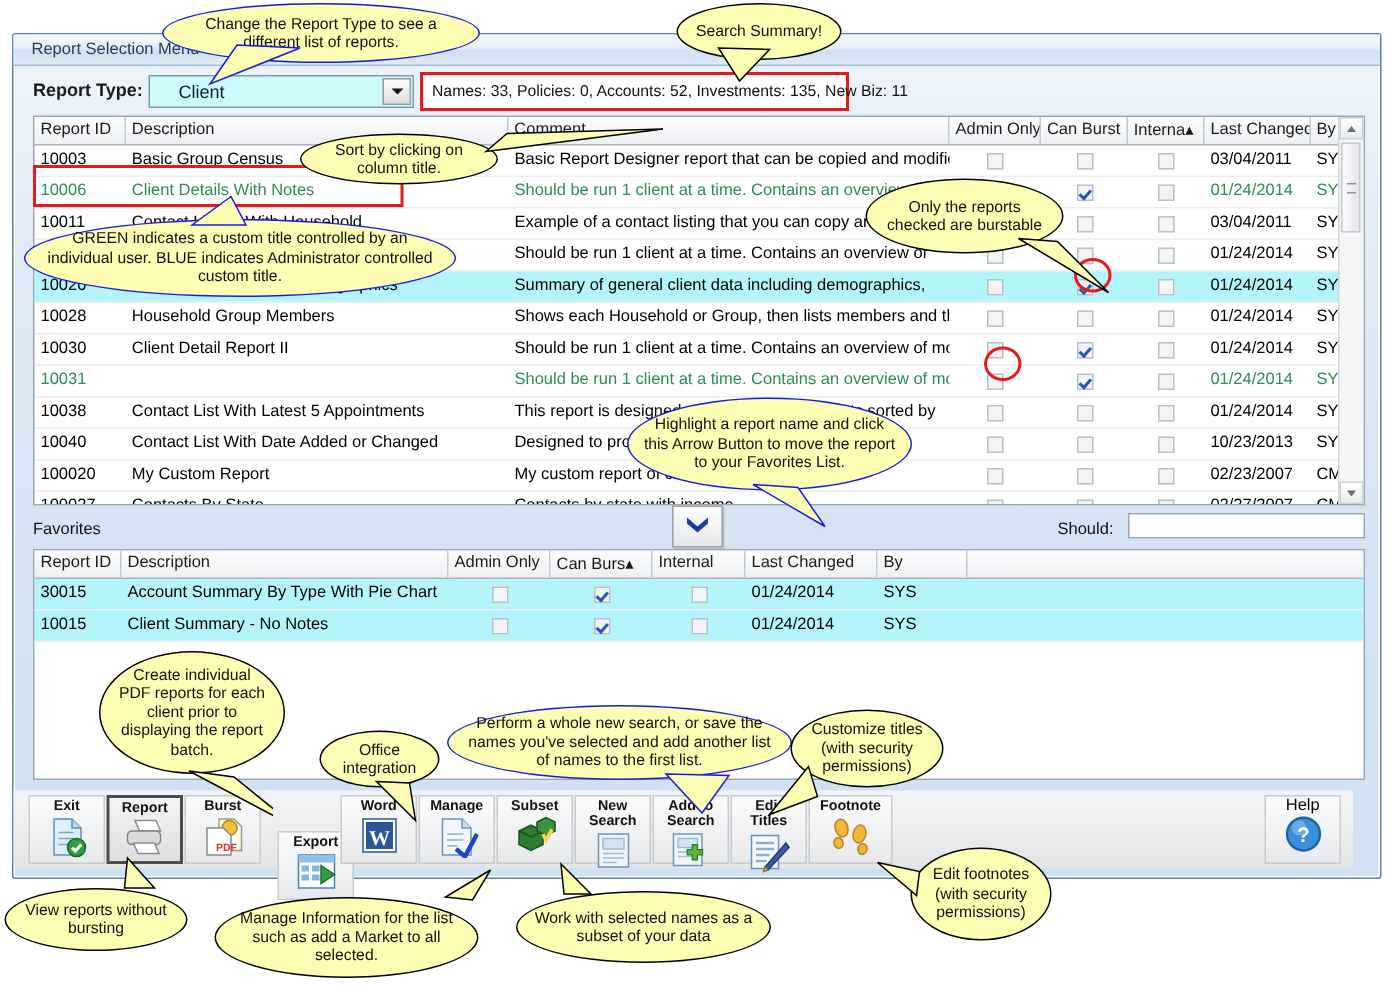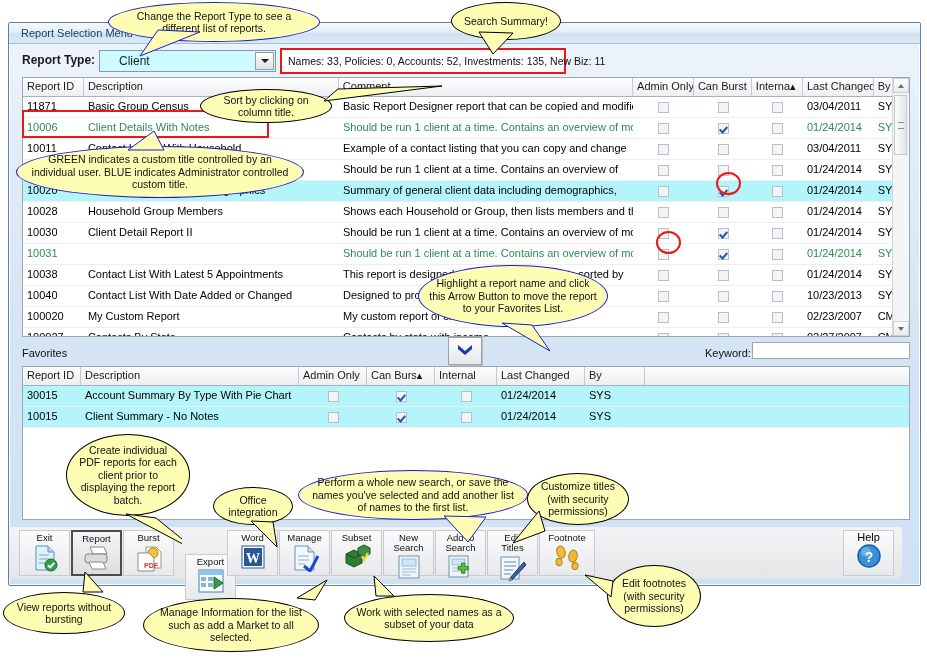--- a/index.html
+++ b/index.html
@@ -145,21 +145,21 @@
     background:linear-gradient(to bottom,#f3f4f5,#e3e5e7);
   }
   .tbtn{
     position:absolute;top:3px;width:51px;height:46px;
     background:linear-gradient(to bottom,#fafbfb,#e7e9eb);
     border:1px solid #c8ccd0;box-sizing:border-box;
     display:flex;flex-direction:column;align-items:center;
   }
   .tbtn.active{border:2px solid #4c4c4c;background:linear-gradient(to bottom,#f3f4f5,#dcdee0);}
   .tbtn .lbl{
-    font-size:9.5px;font-weight:normal;color:#111;margin-top:2px;line-height:10px;
+    font-size:9.5px;font-weight:bold;color:#111;margin-top:2px;line-height:10px;
     text-align:center;white-space:pre-line;
   }
   .tbtn .ico{margin-top:1px;}
   .help-btn{
     position:absolute;top:3px;right:8px;width:51px;height:46px;
     background:linear-gradient(to bottom,#fafbfb,#e7e9eb);
     border:1px solid #c8ccd0;box-sizing:border-box;
     display:flex;flex-direction:column;align-items:center;
   }
 
@@ -203,21 +203,21 @@
       <div class="c-desc">Description</div>
       <div class="c-cmt">Comment</div>
       <div class="c-adm">Admin Only</div>
       <div class="c-brst">Can Burst</div>
       <div class="c-int">Interna▴</div>
       <div class="c-lchg">Last Changed</div>
       <div class="c-by">By</div>
     </div>
     <div id="main-rows">
         <div class="grow">
-          <div class="c-id">11871</div>
+          <div class="c-id">10003</div>
           <div class="c-desc">Basic Group Census</div>
           <div class="c-cmt">Basic Report Designer report that can be copied and modified.</div>
           <div class="c-adm ctr">
             <span class="chk"></span>
           </div>
           <div class="c-brst ctr">
             <span class="chk"></span>
           </div>
           <div class="c-int ctr">
             <span class="chk"></span>
@@ -412,21 +412,21 @@
         </div>
     </div>
   </div>
 
   <div class="fav-label">Favorites</div>
   <div class="arrow-btn">
     <svg width="20" height="18" viewBox="0 0 20 18">
       <path d="M3 3 L10 9 L17 3 L17 7 L10 13 L3 7 Z" fill="#1c39a8"></path>
     </svg>
   </div>
-  <div class="kw-label">Keyword:</div>
+  <div class="kw-label">Should:</div>
   <input class="kw-input" value="" style="">
 
   <div class="grid" id="fav-grid">
     <div class="ghead">
       <div class="f-id">Report ID</div>
       <div class="f-desc">Description</div>
       <div class="f-adm">Admin Only</div>
       <div class="f-brst">Can Burs▴</div>
       <div class="f-int">Internal</div>
       <div class="f-lchg">Last Changed</div>
@@ -611,20 +611,26 @@
     <div class="bubble blk" style="width:132px;height:34px;">Sort by clicking on column title.</div>
   </div>
 
   <div class="callout" style="left:16px;top:146px;">
     <svg class="tail" style="left:110px;top:-16px;" width="60" height="22">
       <path d="M2 20 L28 1 L38 20 Z" fill="#fdfdb4" stroke="#1a1ad6" stroke-width="1"></path>
     </svg>
     <div class="bubble" style="width:288px;height:52px;">GREEN indicates a custom title controlled by an individual user.  BLUE indicates Administrator controlled custom title.</div>
   </div>
 
+  <div class="callout" style="left:577px;top:119px;">
+    <svg class="tail" style="left:100px;top:36px;" width="70" height="44">
+      <path d="M2 4 L28 6 L62 40 Z" fill="#fdfdb4" stroke="#000" stroke-width="1"></path>
+    </svg>
+    <div class="bubble blk" style="width:132px;height:50px;">Only the reports checked are burstable</div>
+  </div>
 
 
   <div class="callout" style="left:66px;top:434px;">
     <svg class="tail" style="left:56px;top:78px;" width="60" height="42">
       <path d="M4 2 L34 6 L76 40 Z" fill="#fdfdb4" stroke="#000" stroke-width="1"></path>
     </svg>
     <div class="bubble blk" style="width:124px;height:82px;">Create individual PDF reports for each client prior to displaying the report batch.</div>
   </div>
 
   <div class="callout" style="left:418px;top:265px;">

